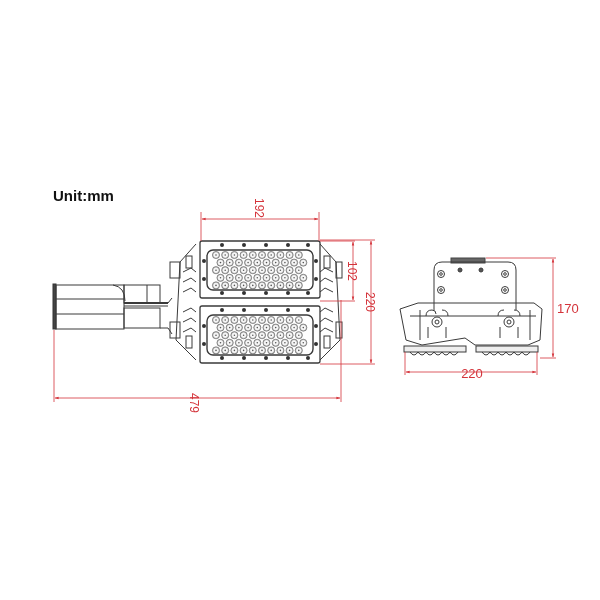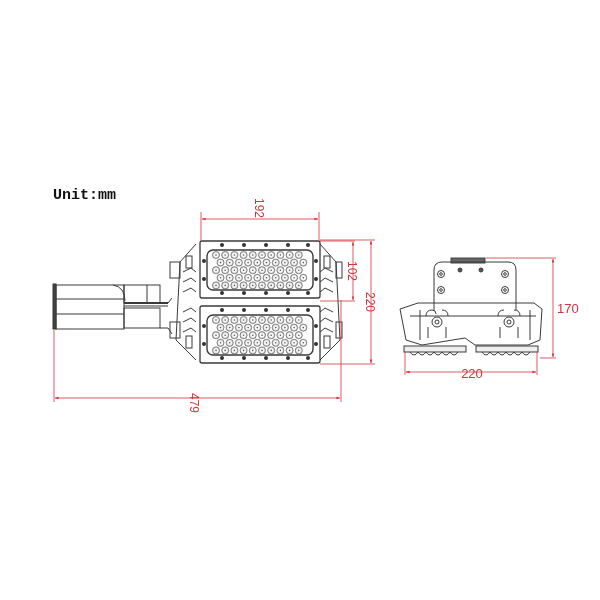--- a/index.html
+++ b/index.html
@@ -1,17 +1,17 @@
 <!DOCTYPE html>
 <html><head>
 <meta charset="utf-8">
 <style>
   html, body { margin:0; padding:0; background:#ffffff; }
   body { width:600px; height:600px; position:relative; overflow:hidden; font-family:"Liberation Sans", sans-serif; }
-  #unit-label { position:absolute; left:53px; top:187px; font-size:15px; font-weight:bold; color:#111; font-family:Liberation Mono, monospace; }
+  #unit-label { position:absolute; left:53px; top:187px; font-size:15px; font-weight:bold; color:#111; font-family:Liberation Sans, sans-serif; }
   svg { position:absolute; left:0; top:0; }
   .dim { fill:#d4333a; font-family:"Liberation Sans", sans-serif; font-size:12px; }
 </style>
 </head>
 <body>
 
 <div id="unit-label">Unit:mm</div>
 
 <svg width="600" height="600" viewBox="0 0 600 600">
   <defs>

